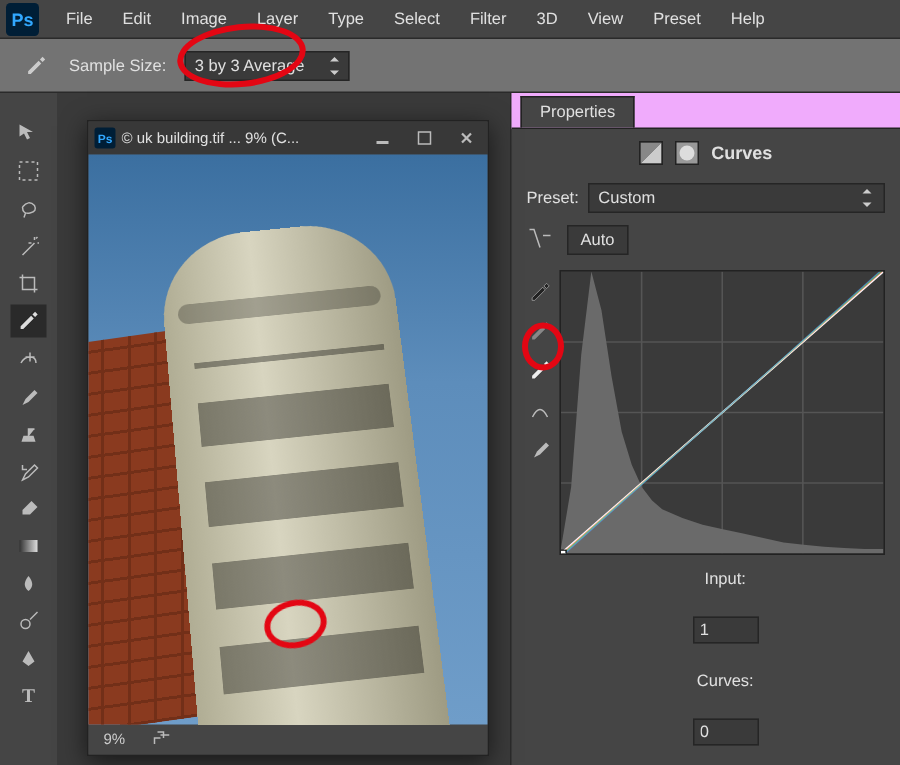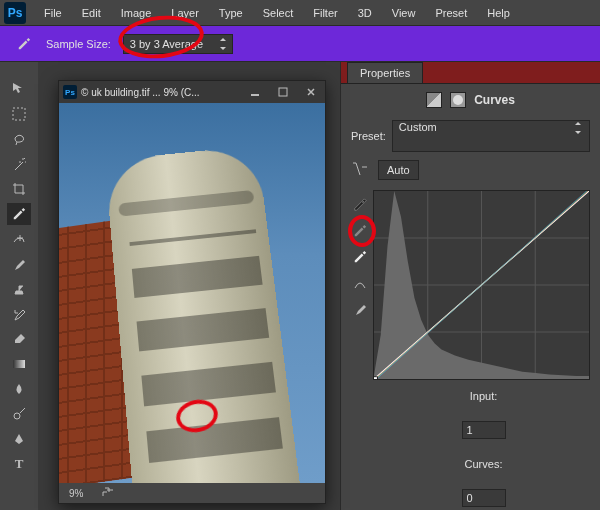--- a/index.html
+++ b/index.html
@@ -34,21 +34,21 @@
   }
   .menu-item {
     padding: 4px 10px;
     color: #e0e0e0;
     cursor: default;
   }
 
   
   .optionsbar {
     height: 36px;
-    background: #6d28d9;
+    background: #737373;
     display: flex;
     align-items: center;
     padding: 0 14px;
     gap: 12px;
     border-bottom: 1px solid #2a2a2a;
   }
   .tool-icon-small {
     width: 20px; height: 20px;
     display: flex; align-items: center; justify-content: center;
   }
@@ -181,21 +181,21 @@
     width: 260px;
     background: #454545;
     border-left: 1px solid #2a2a2a;
     display: flex;
     flex-direction: column;
   }
   .panel-tabbar {
     height: 24px;
     display: flex;
     align-items: flex-end;
-    background: #7f1d1d;
+    background: #f0abfc;
     border-bottom: 1px solid #222;
   }
   .panel-tab {
     padding: 4px 12px;
     background: #454545;
     border: 1px solid #222;
     border-bottom: none;
     font-size: 11px;
     color: #e0e0e0;
     margin-left: 6px;
@@ -213,23 +213,23 @@
     border:1px solid #222;
   }
   .mask-icon{width:16px;height:16px;background:#999;border:1px solid #222;position:relative;}
   .mask-icon::after{content:"";position:absolute;inset:2px;border-radius:50%;background:#ddd;}
 
   .panel-row { padding: 4px 10px; display: flex; align-items: center; gap: 6px; }
   .preset-dd, .channel-dd {
     flex: 1;
     background: #3a3a3a;
     border: 1px solid #252525;
-    height: 32px;
+    height: 20px;
     padding: 0 6px;
-    display: flex; 
+    display: flex; align-items: center;
     font-size: 11px;
     color: #e0e0e0;
   }
   .preset-dd .arrows, .channel-dd .arrows {
     margin-left: auto; width:10px;height:14px;position:relative;
   }
   .preset-dd .arrows::before,.channel-dd .arrows::before{content:"";position:absolute;left:2px;top:1px;border-left:3px solid transparent;border-right:3px solid transparent;border-bottom:3px solid #ccc;}
   .preset-dd .arrows::after,.channel-dd .arrows::after{content:"";position:absolute;left:2px;bottom:1px;border-left:3px solid transparent;border-right:3px solid transparent;border-top:3px solid #ccc;}
   .auto-btn {
     background: #3a3a3a; border:1px solid #252525;

